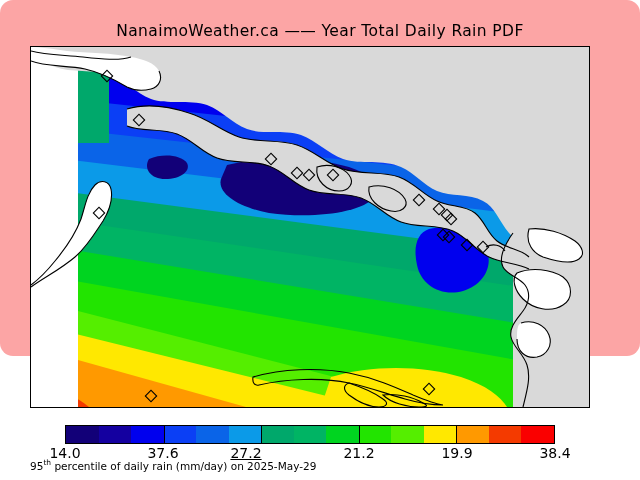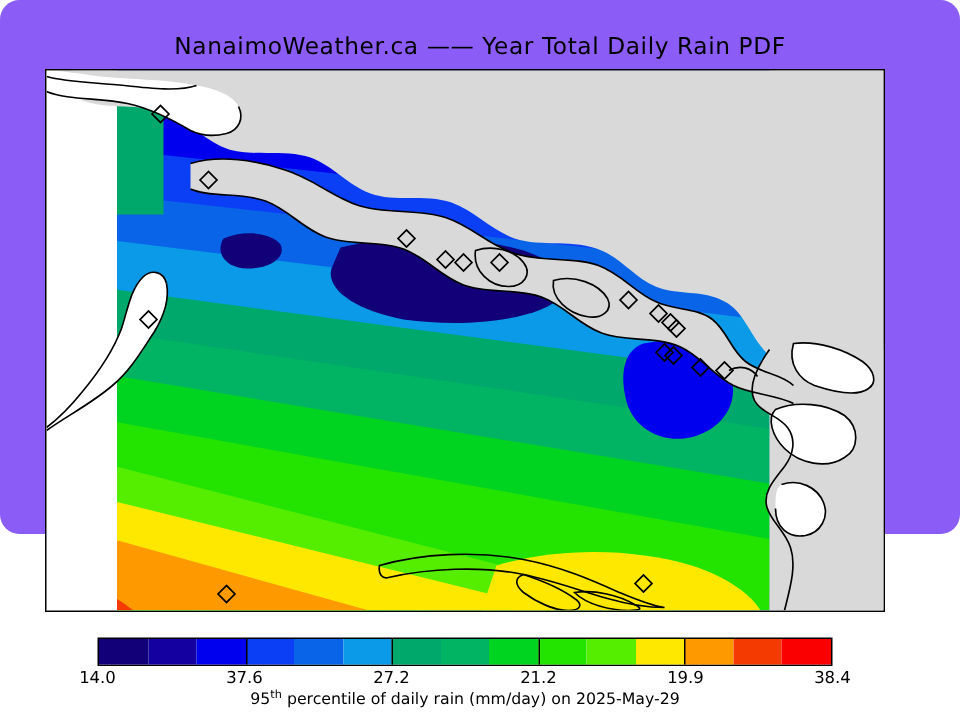--- a/index.html
+++ b/index.html
@@ -1,19 +1,19 @@
 <!DOCTYPE html>
 <html><head>
 <meta charset="utf-8">
 <title>NanaimoWeather.ca Map</title>
 <style>
   html,body{margin:0;padding:0;background:#ffffff;}
   body{width:640px;height:480px;overflow:hidden;
        font-family:"DejaVu Sans","Liberation Sans",sans-serif;}
-  #root{position:relative;width:640px;height:356px;background:#8b5cf6;border-radius:13px;}
+  #root{position:relative;width:640px;height:356px;background:#fca5a5;border-radius:13px;}
 
   
   #title{
     position:absolute;left:0;top:22px;width:640px;text-align:center;
     font-size:15.5px;letter-spacing:0.4px;color:#000;white-space:nowrap;
   }
 
   
   #map-frame{
     position:absolute;left:30px;top:46px;width:560px;height:362px;
@@ -27,25 +27,25 @@
   #cbar{
     position:absolute;left:35px;top:0px;width:490px;height:19px;
     border:1px solid #000;box-sizing:border-box;display:flex;
   }
   #cbar .band{height:100%;flex:1 1 auto;}
   #cbar .tickline{
     position:absolute;top:0;width:1px;height:100%;background:#000;
   }
   #cbar-ticklabels{position:absolute;left:0;top:20px;width:560px;height:13px;}
   #cbar-ticklabels .tl{
-    position:absolute;top:0;font-size:11px;color:#000;white-space:nowrap;
+    position:absolute;top:0;font-size:14px;color:#000;white-space:nowrap;
     transform:translateX(-50%);
   }
   #cbar-caption{
-    position:absolute;left:0;top:33px;width:560px;text-align:center;
+    position:absolute;left:0;top:33px;width:560px;
     font-size:10.5px;color:#000;white-space:nowrap;
   }
   #cbar-caption sup{font-size:7.5px;vertical-align:super;}
 </style>
 </head>
 <body>
 
 <div id="root">
 
 <div id="title">NanaimoWeather.ca —— Year Total Daily Rain PDF</div>
@@ -283,21 +283,21 @@
         <div class="band" style="background: rgb(250, 0, 0);"></div>
         <div class="tickline" style="left: 20%;"></div>
         <div class="tickline" style="left: 40%;"></div>
         <div class="tickline" style="left: 60%;"></div>
         <div class="tickline" style="left: 80%;"></div>
       </div>
 
   <div id="cbar-ticklabels">
         <div class="tl" style="left: 35px;">14.0</div>
         <div class="tl" style="left: 133px;">37.6</div>
-        <div class="tl" style="left: 231px;">27.2</div>
+        <div class="tl" style="left: 216px; text-decoration: underline;">27.2</div>
         <div class="tl" style="left: 329px;">21.2</div>
         <div class="tl" style="left: 427px;">19.9</div>
         <div class="tl" style="left: 525px;">38.4</div>
       </div>
 
   <div id="cbar-caption">
     <span>95</span><sup>th</sup><span> percentile of daily rain (mm/day) on 2025-May-29</span>
   </div>
 
 </div>

